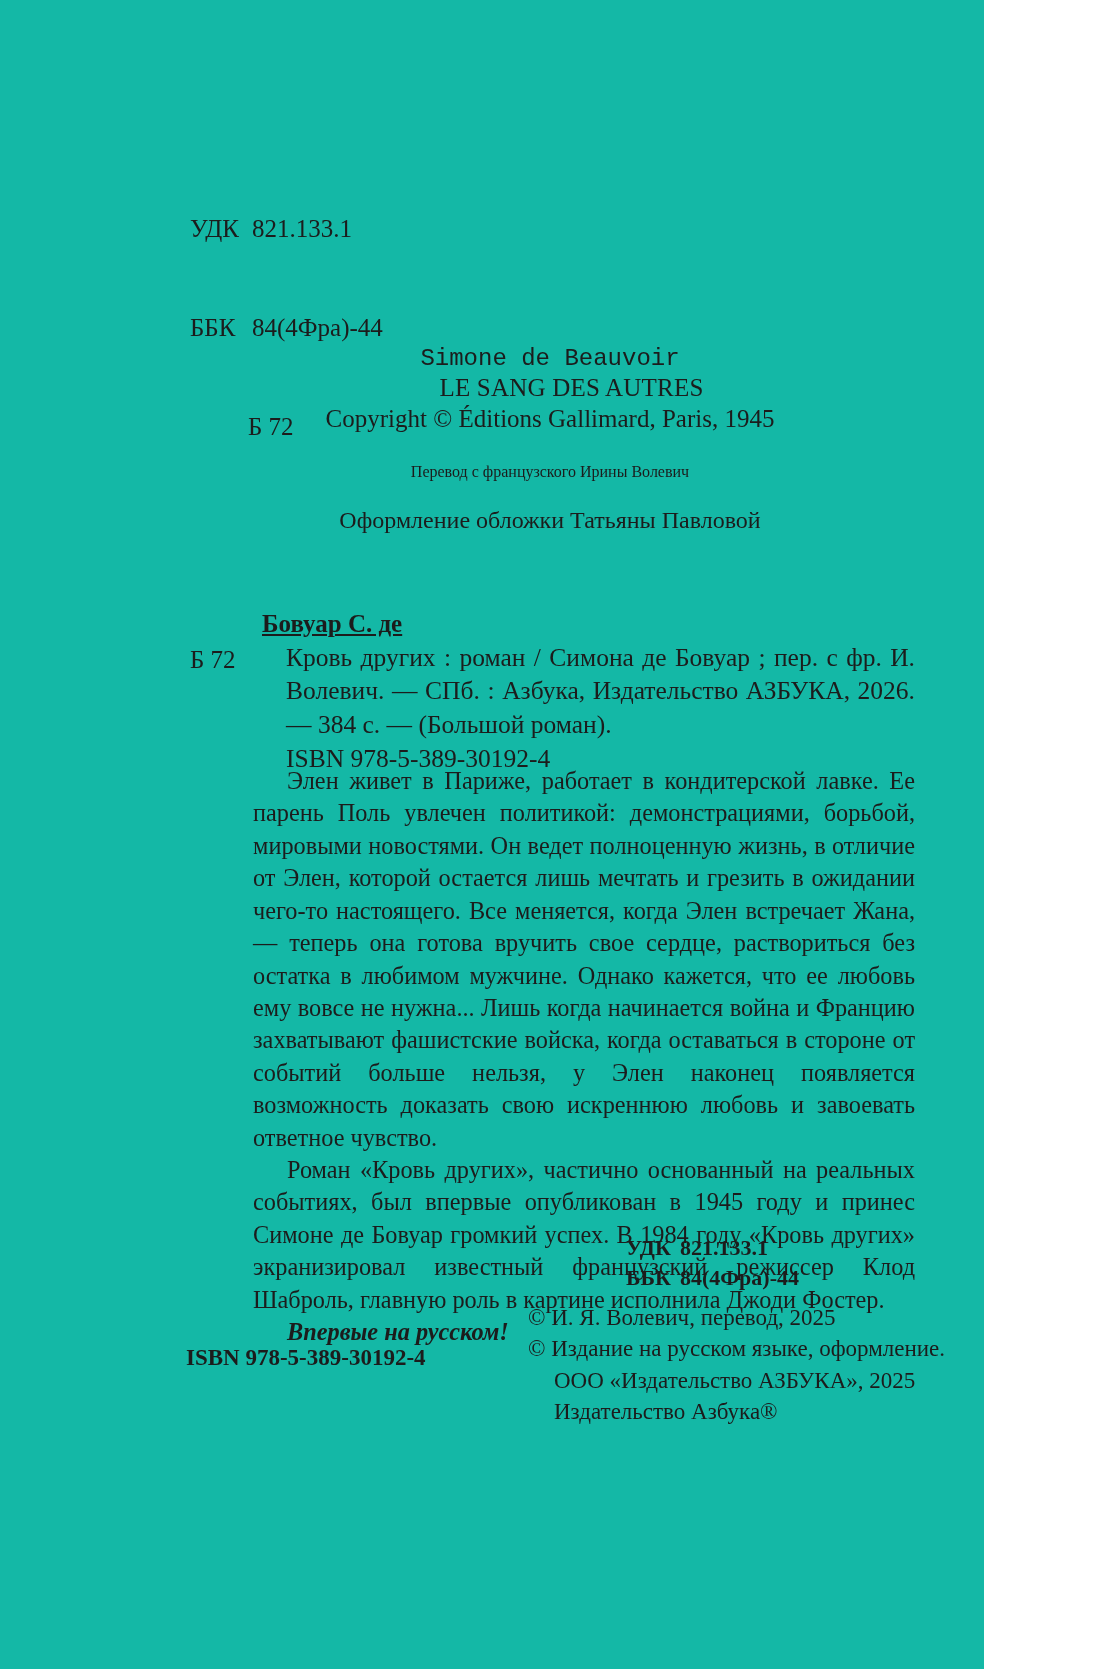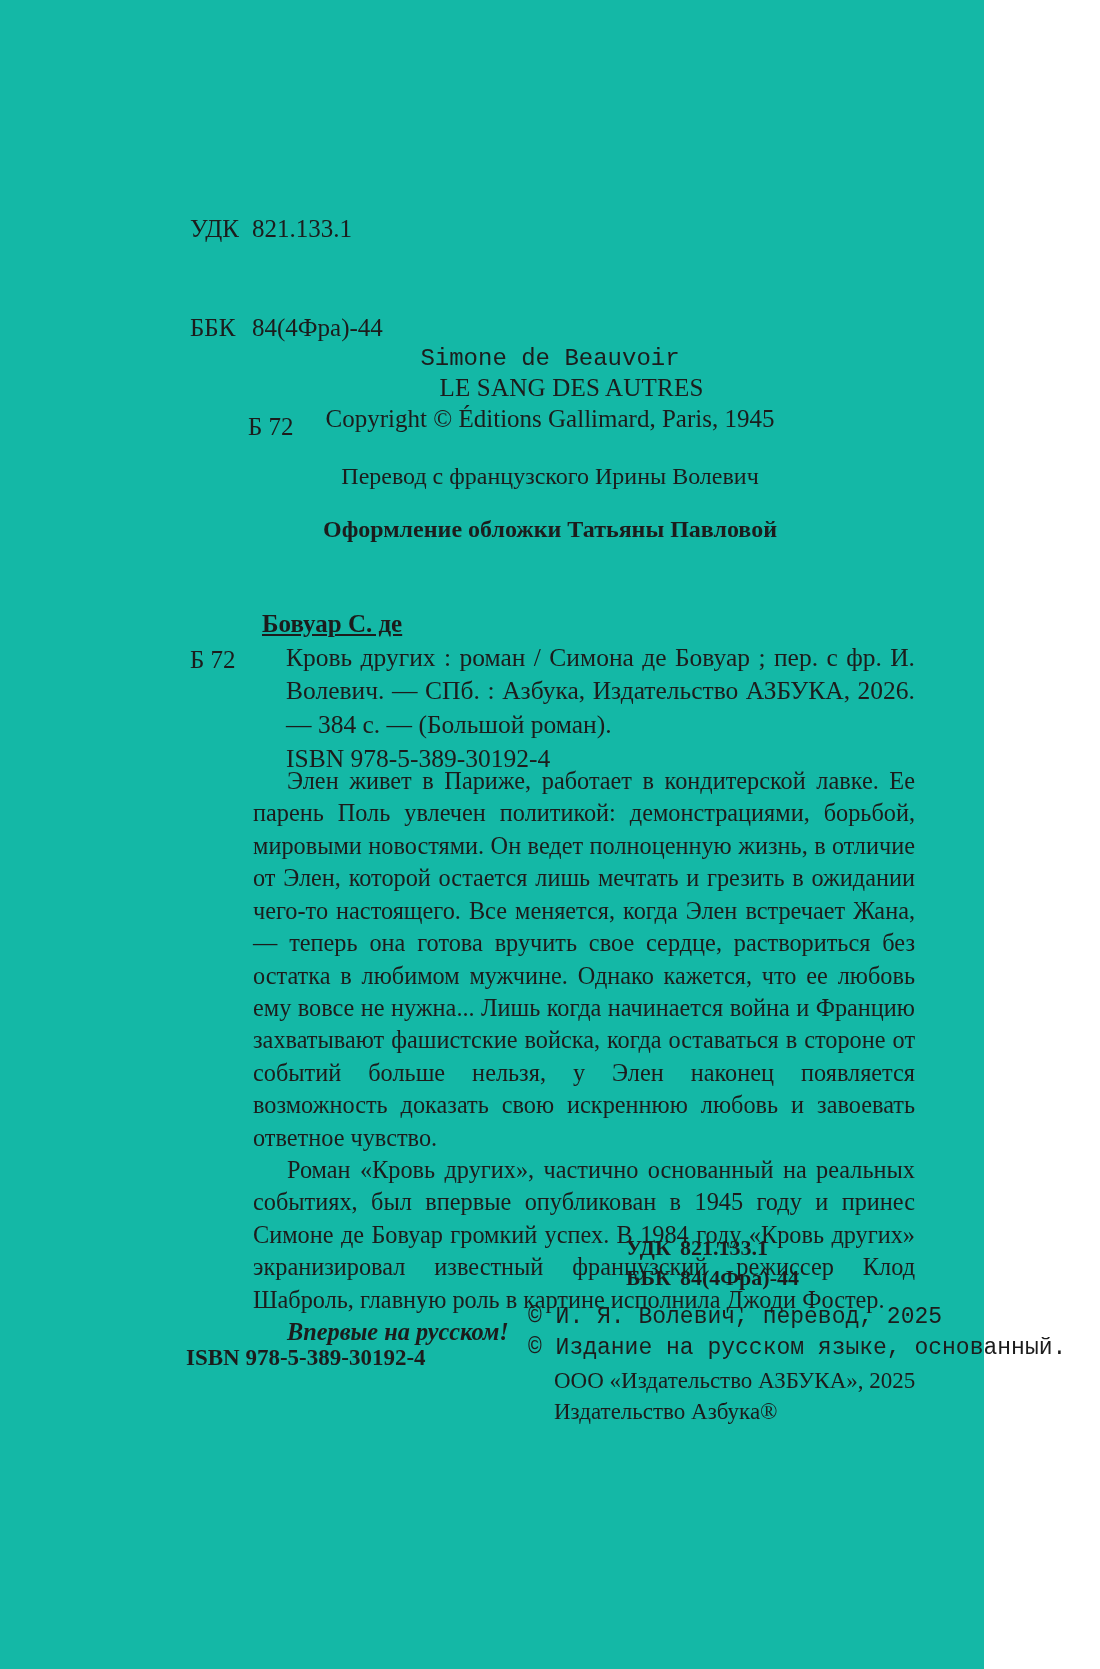--- a/index.html
+++ b/index.html
@@ -63,26 +63,26 @@
     font-size: 25px;
     line-height: 1.22;
     letter-spacing: 0.2px;
     padding-left: 43px;
   }
   .orig-block .copyright-orig {
     font-size: 25px;
     line-height: 1.22;
   }
   .orig-block .translator {
-    font-size: 24px;
+    font-size: 16px;
     margin-top: 29px;
   }
   .orig-block .designer {
     font-size: 24px;
-    font-weight: bold;
+    font-weight: normal;
     margin-top: 26px;
   }
 
   
   .bib {
     position: absolute;
     left: 190px;
     top: 608px;
     width: 725px;
   }
@@ -159,21 +159,20 @@
   
   .copy-block {
     position: absolute;
     left: 528px;
     top: 1302px;
     font-size: 23px;
     line-height: 1.36;
   }
   .copy-block .cline {
     white-space: nowrap;
-    font-family: Liberation Mono, monospace;
   }
   .copy-block .indent {
     padding-left: 26px;
     display: block;
     white-space: nowrap;
   }
 
   .isbn-bottom {
     position: absolute;
     left: 186px;
@@ -216,20 +215,20 @@
     <p class="italic">Впервые на русском!</p>
   </div>
 
   <div class="udk-bottom">
     <div><span class="lbl">УДК</span><span>821.133.1</span></div>
     <div><span class="lbl">ББК</span><span>84(4Фра)-44</span></div>
   </div>
 
   <div class="copy-block">
     <div class="cline">© И. Я. Волевич, перевод, 2025</div>
-    <div class="cline">© Издание на русском языке, основанный.</div>
+    <div class="cline">© Издание на русском языке, оформление.</div>
     <span class="indent">ООО «Издательство АЗБУКА», 2025</span>
     <span class="indent">Издательство Азбука®</span>
   </div>
 
   <div class="isbn-bottom">ISBN 978-5-389-30192-4</div>
 
 </div>
 
 </body></html>

